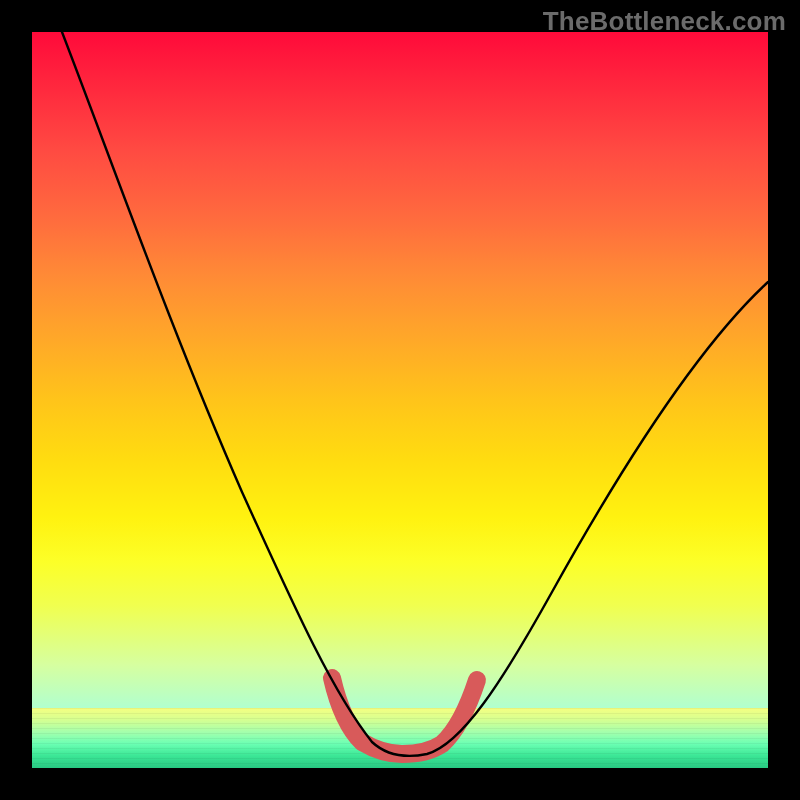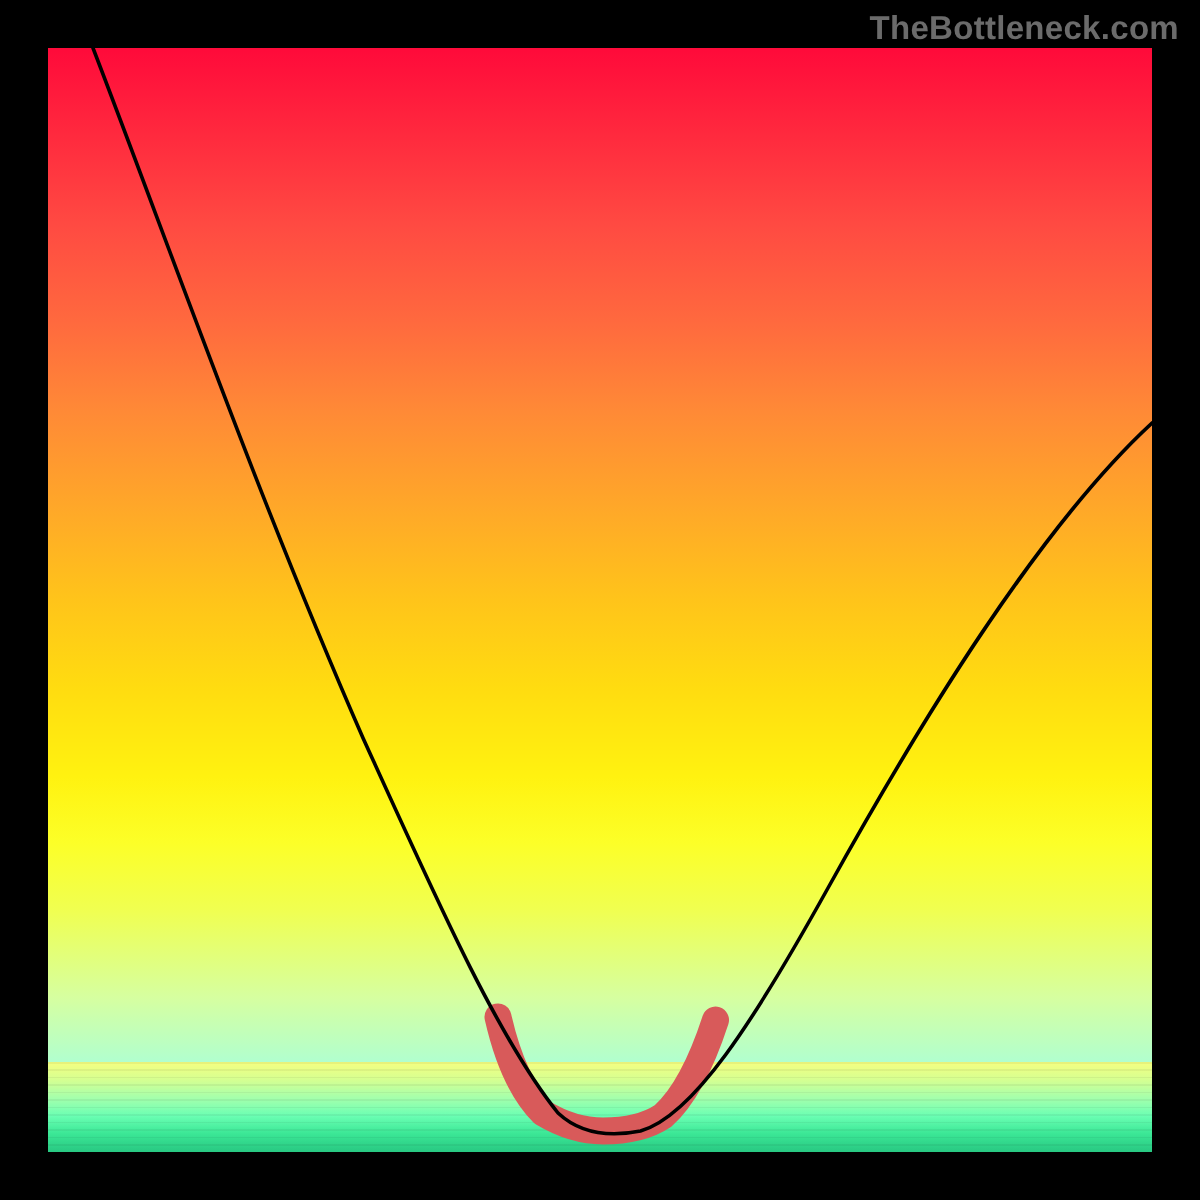--- a/index.html
+++ b/index.html
@@ -80,21 +80,21 @@
   }
   svg.curve {
     position: absolute;
     inset: 0;
   }
   .watermark {
     position: absolute;
     top: 6px;
     right: 14px;
     color: #6b6b6b;
-    font-size: 22px;
+    font-size: 26px;
     font-weight: 600;
     letter-spacing: 0.2px;
     user-select: none;
   }
 </style>
 </head>
 <body>
 
 <div class="frame">
 

